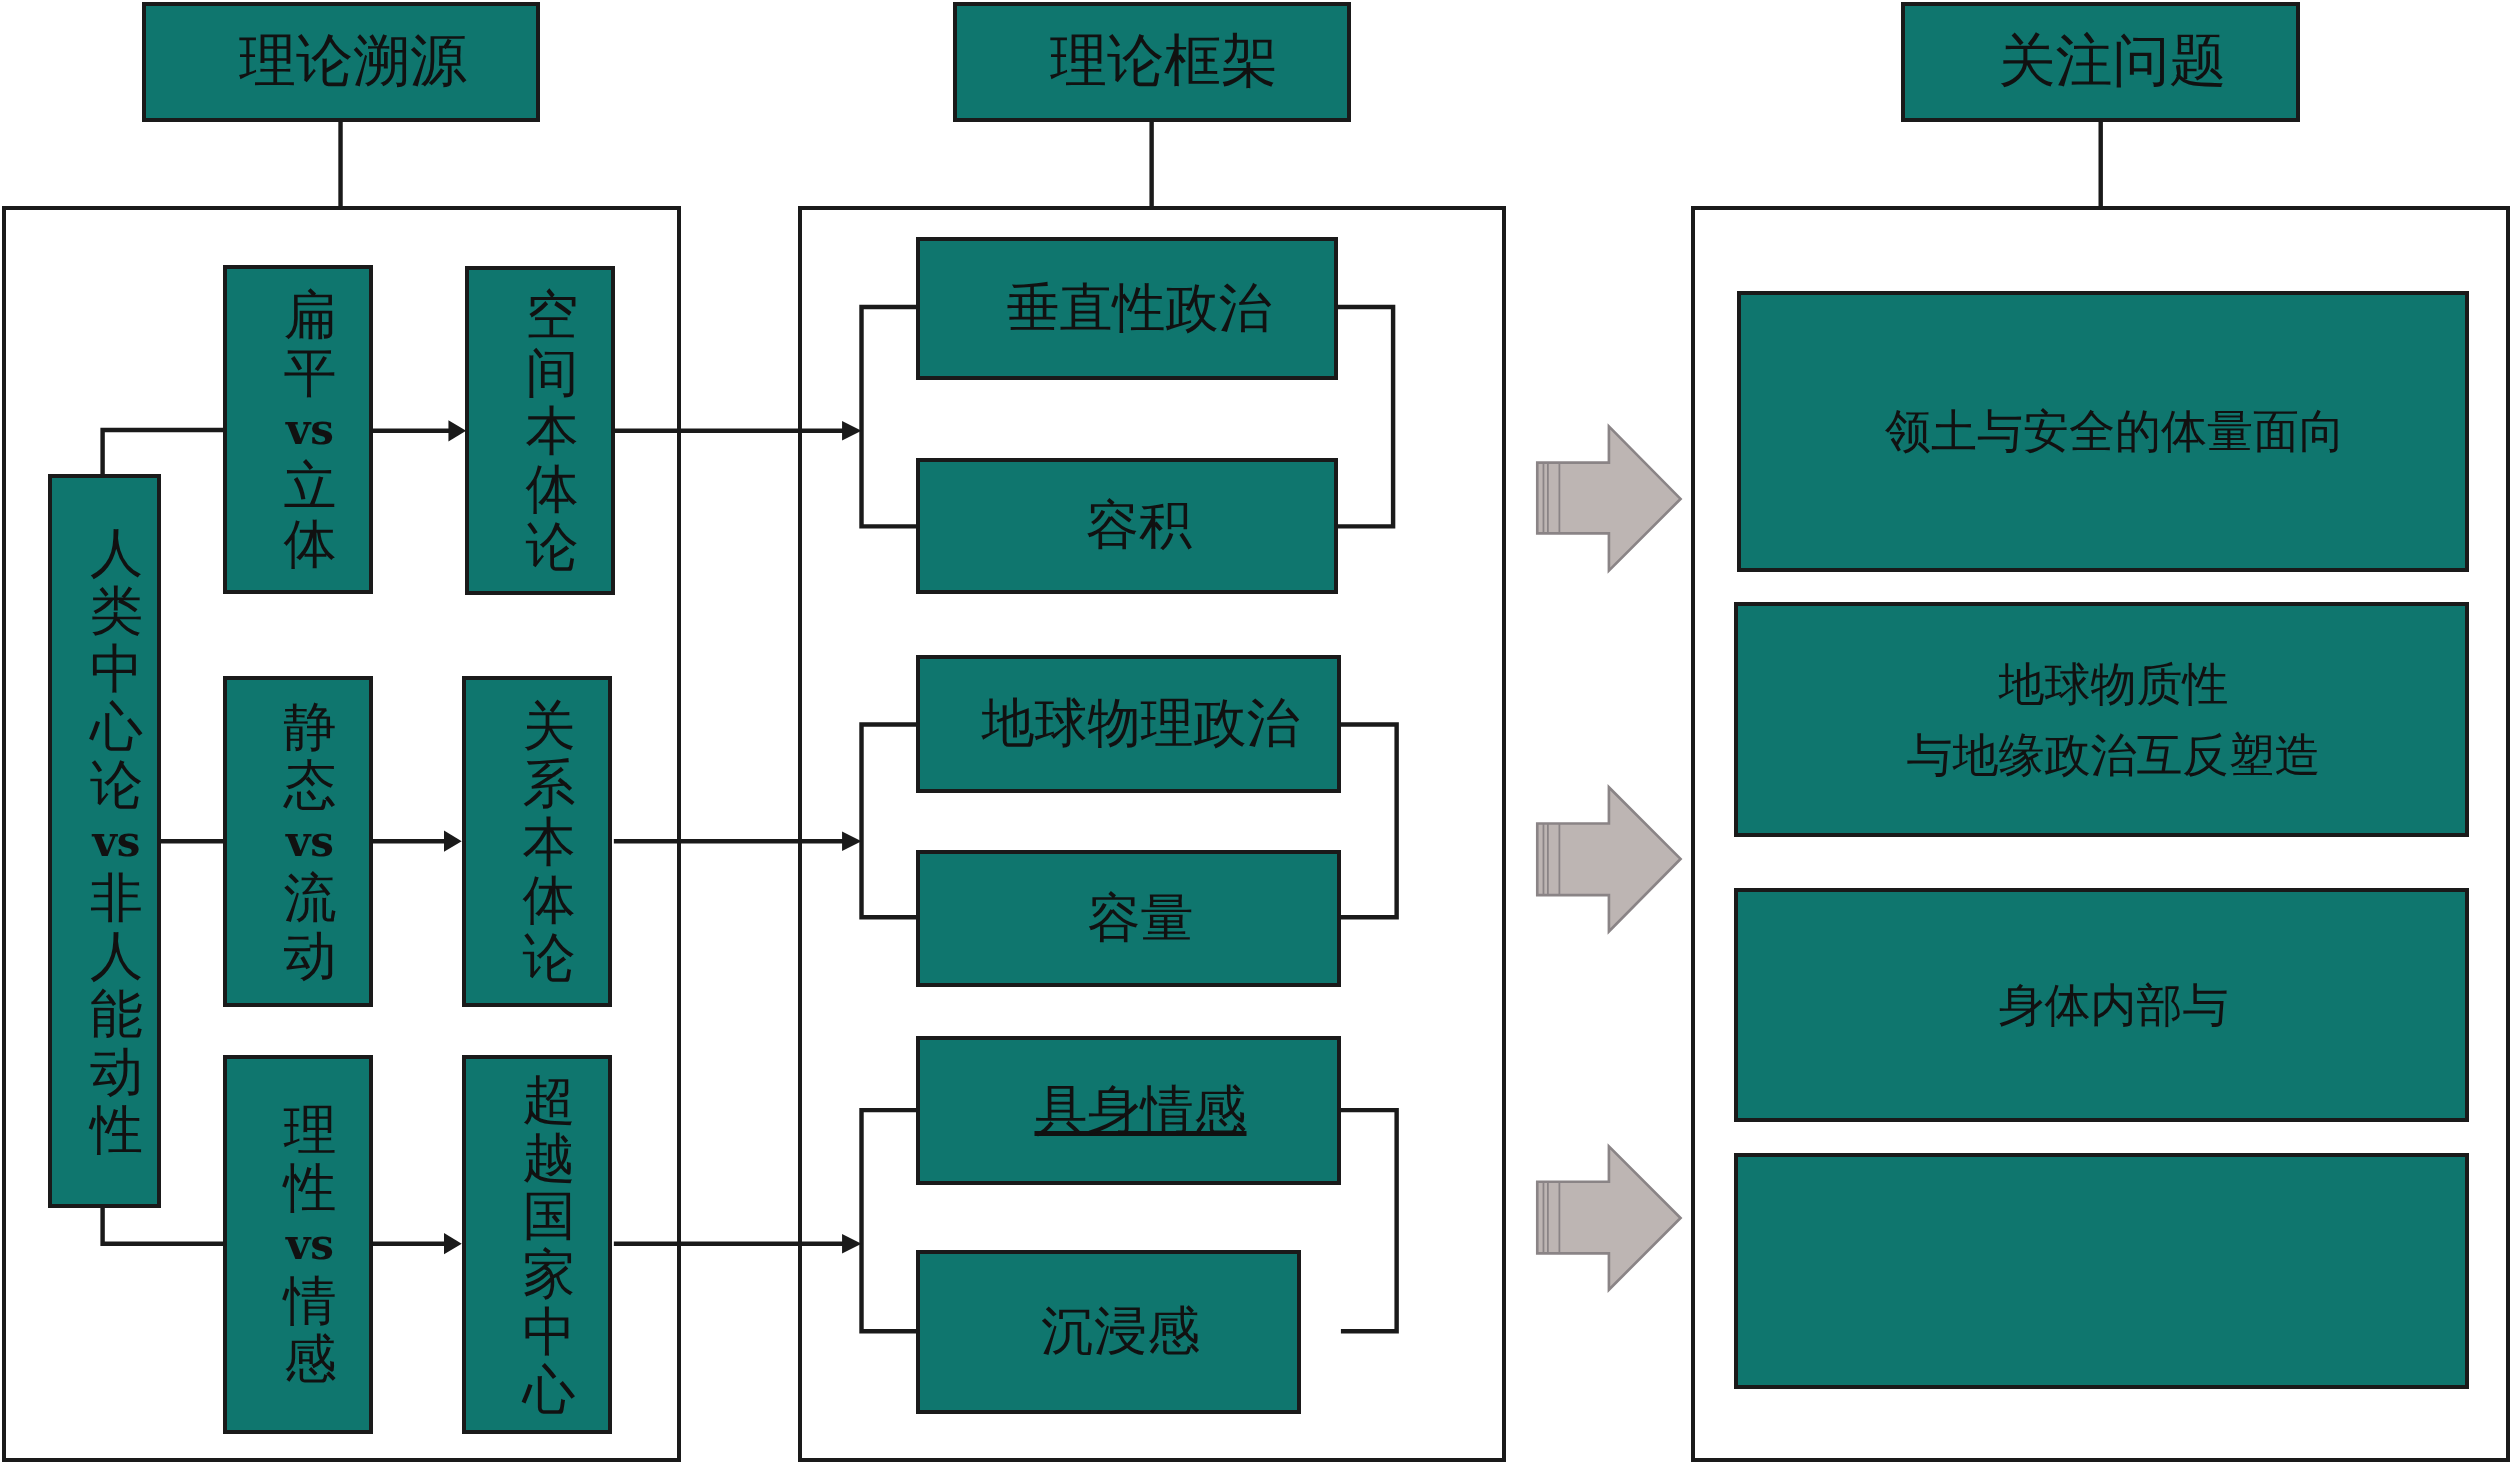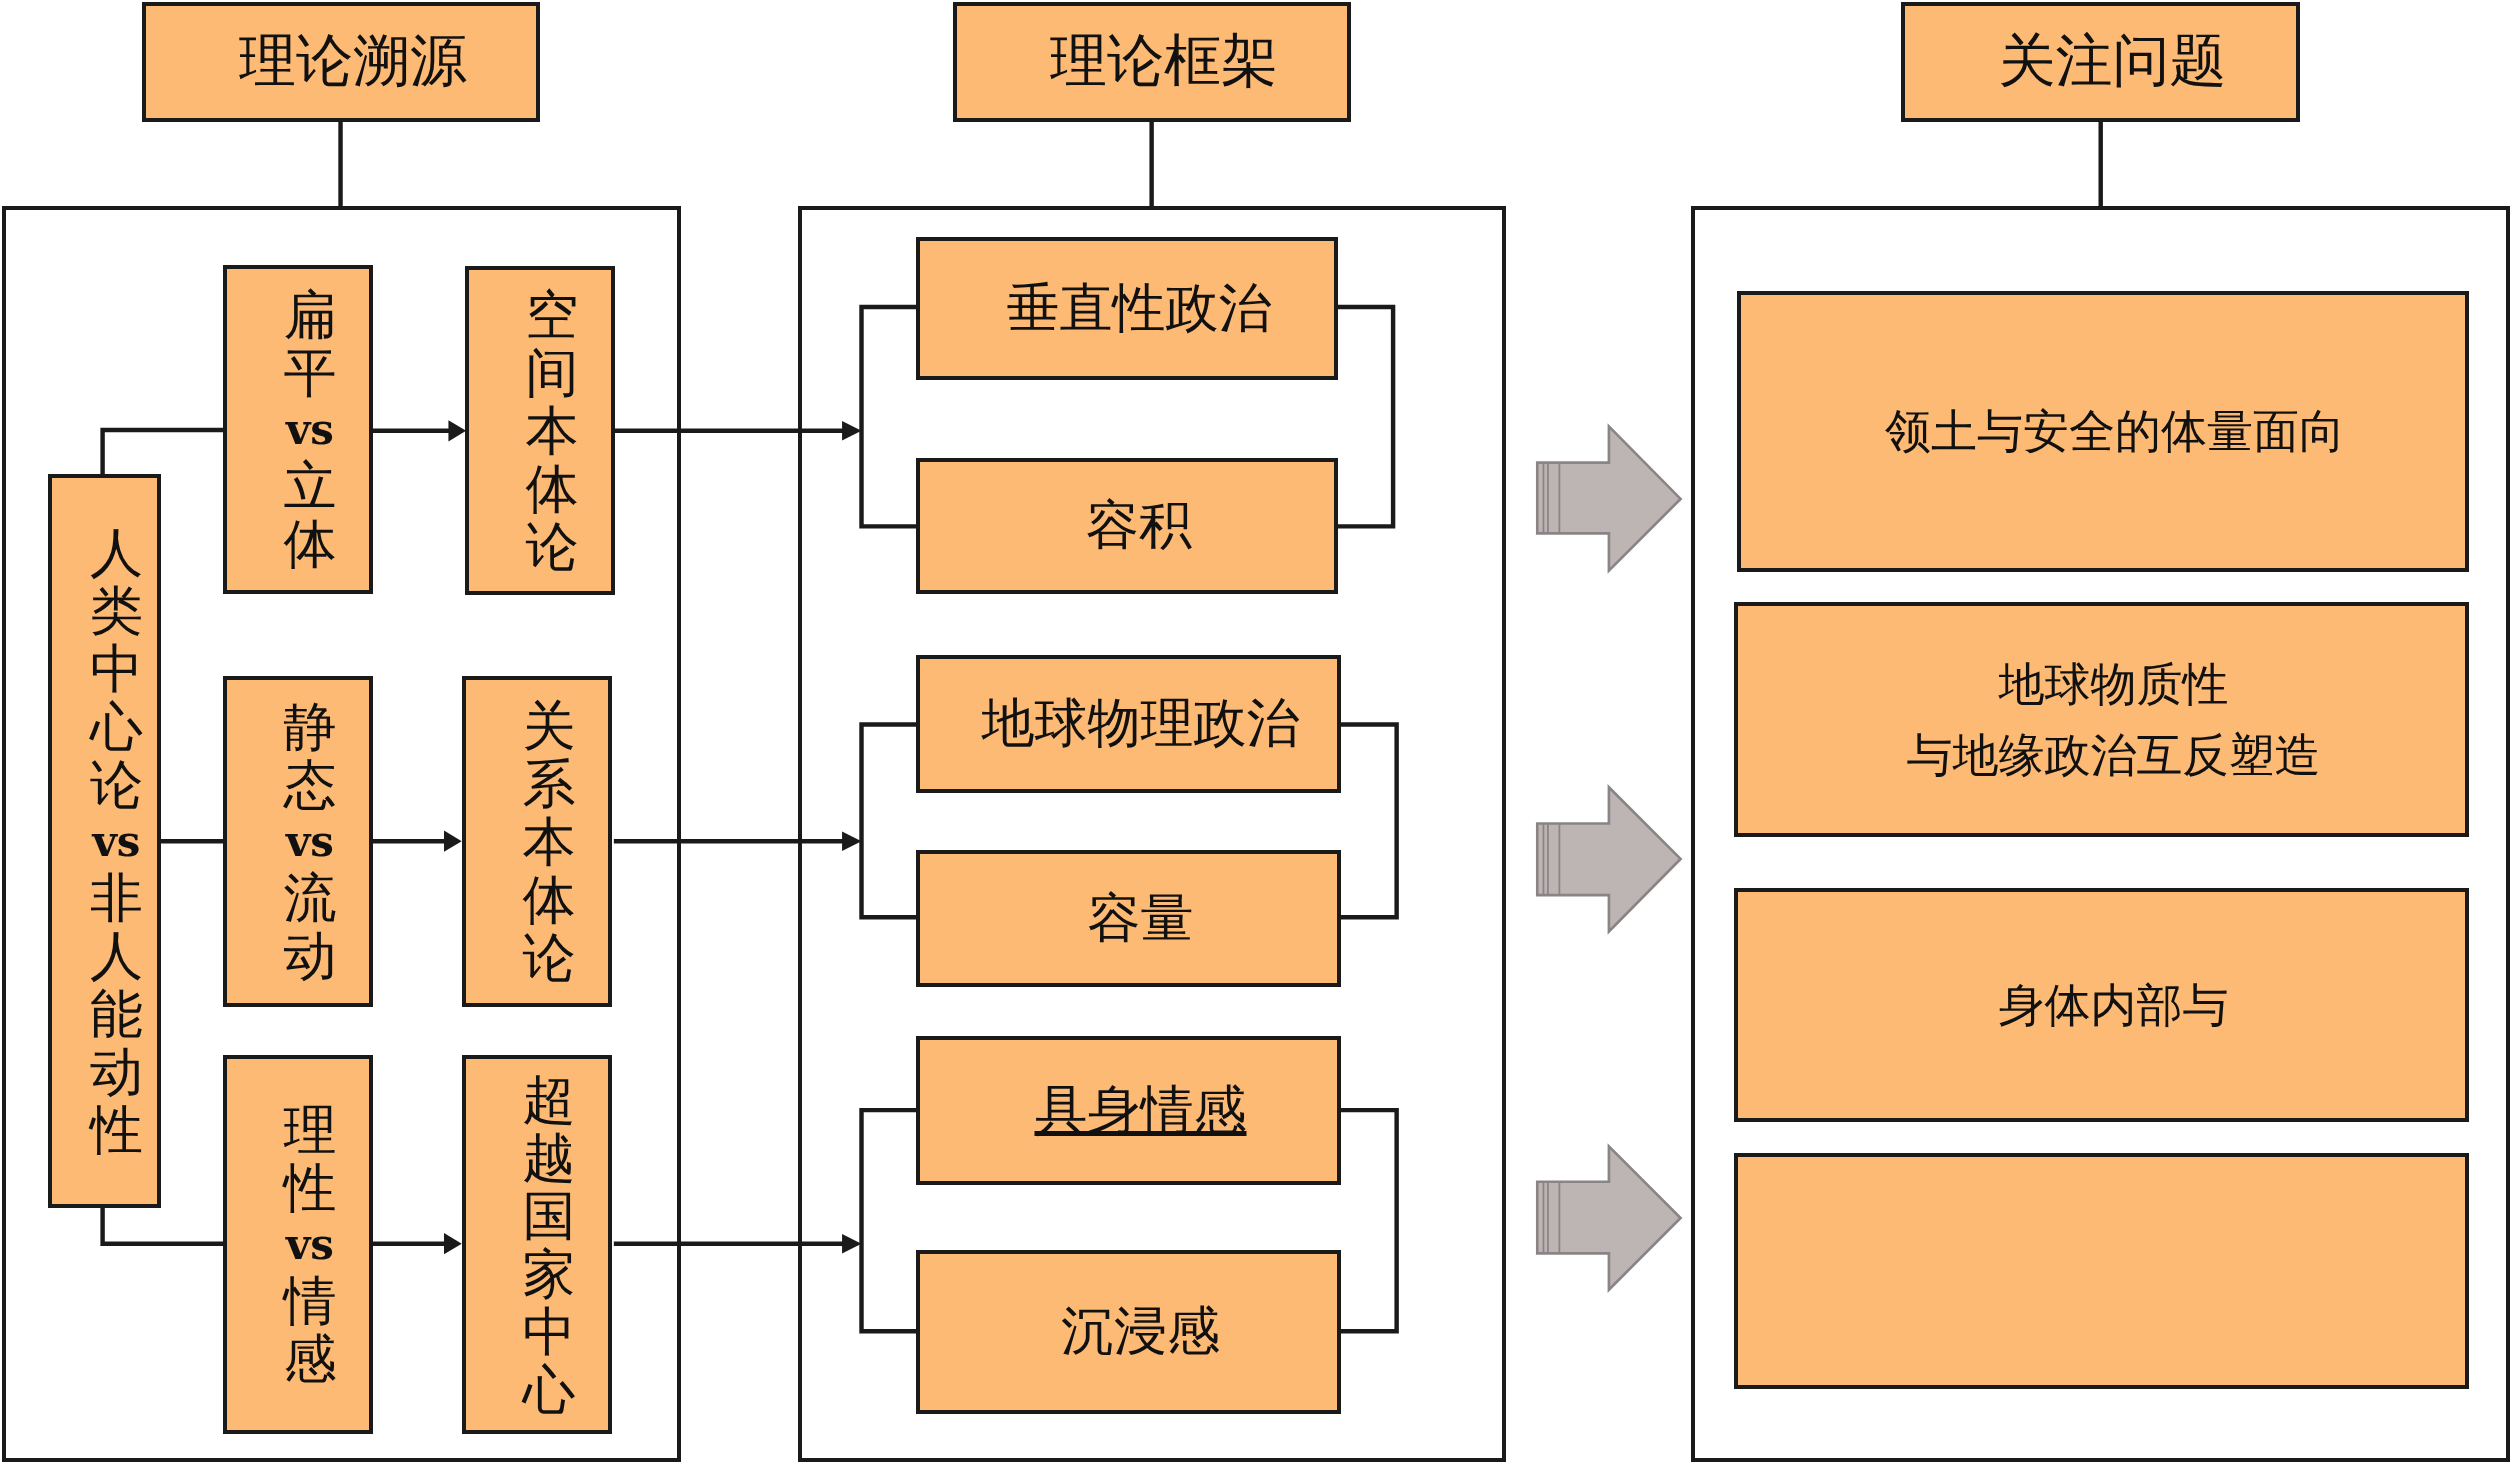--- a/index.html
+++ b/index.html
@@ -1,18 +1,18 @@
 <!DOCTYPE html>
 <html style="font-size:14px"><head>
 <meta charset="utf-8">
 <style>
   html,body{margin:0;padding:0;background:#fff;}
   body{width:2512px;height:1464px;position:relative;overflow:hidden;
        font-family:"DejaVu Serif","Liberation Serif",serif;color:#111;}
-  .box{position:absolute;border:4.4px solid #1a1a1a;box-sizing:border-box;background:#fdba74;
+  .box{position:absolute;border:4.4px solid #1a1a1a;box-sizing:border-box;background:#0f766e;
        display:flex;align-items:center;justify-content:center;text-align:center;padding-left:24px;}
   .panel{position:absolute;border:4.4px solid #1a1a1a;box-sizing:border-box;}
   .title{font-size:57px;}
   .vtext{display:flex;flex-direction:column;align-items:center;font-size:53px;line-height:58px;}
   .vtext .vs{font-size:42px;font-weight:bold;line-height:55px;}
   .mid{font-size:53px;}
   .right{font-size:46px;line-height:71px;}
   svg.lines{position:absolute;left:0;top:0;}
 </style>
 </head>
@@ -171,21 +171,21 @@
 </div>
 <div class="box mid" style="left:916px;top:655px;width:425px;height:138px;">
   <span>地球物理政治</span>
 </div>
 <div class="box mid" style="left:916px;top:850px;width:425px;height:137px;">
   <span>容量</span>
 </div>
 <div class="box mid" style="left:916px;top:1036px;width:425px;height:149px;text-decoration:underline;">
   <span>具身情感</span>
 </div>
-<div class="box mid" style="left:916px;top:1250px;width:425px;height:164px;">
+<div class="box mid" style="left:916px;top:1250px;width:385px;height:164px;">
   <span>沉浸感</span>
 </div>
 
 <div class="box right" style="left:1737px;top:291px;width:732px;height:281px;">
   <div>
       <div>领土与安全的体量面向</div>
     </div>
 </div>
 <div class="box right" style="left:1734px;top:602px;width:735px;height:235px;">
   <div>

